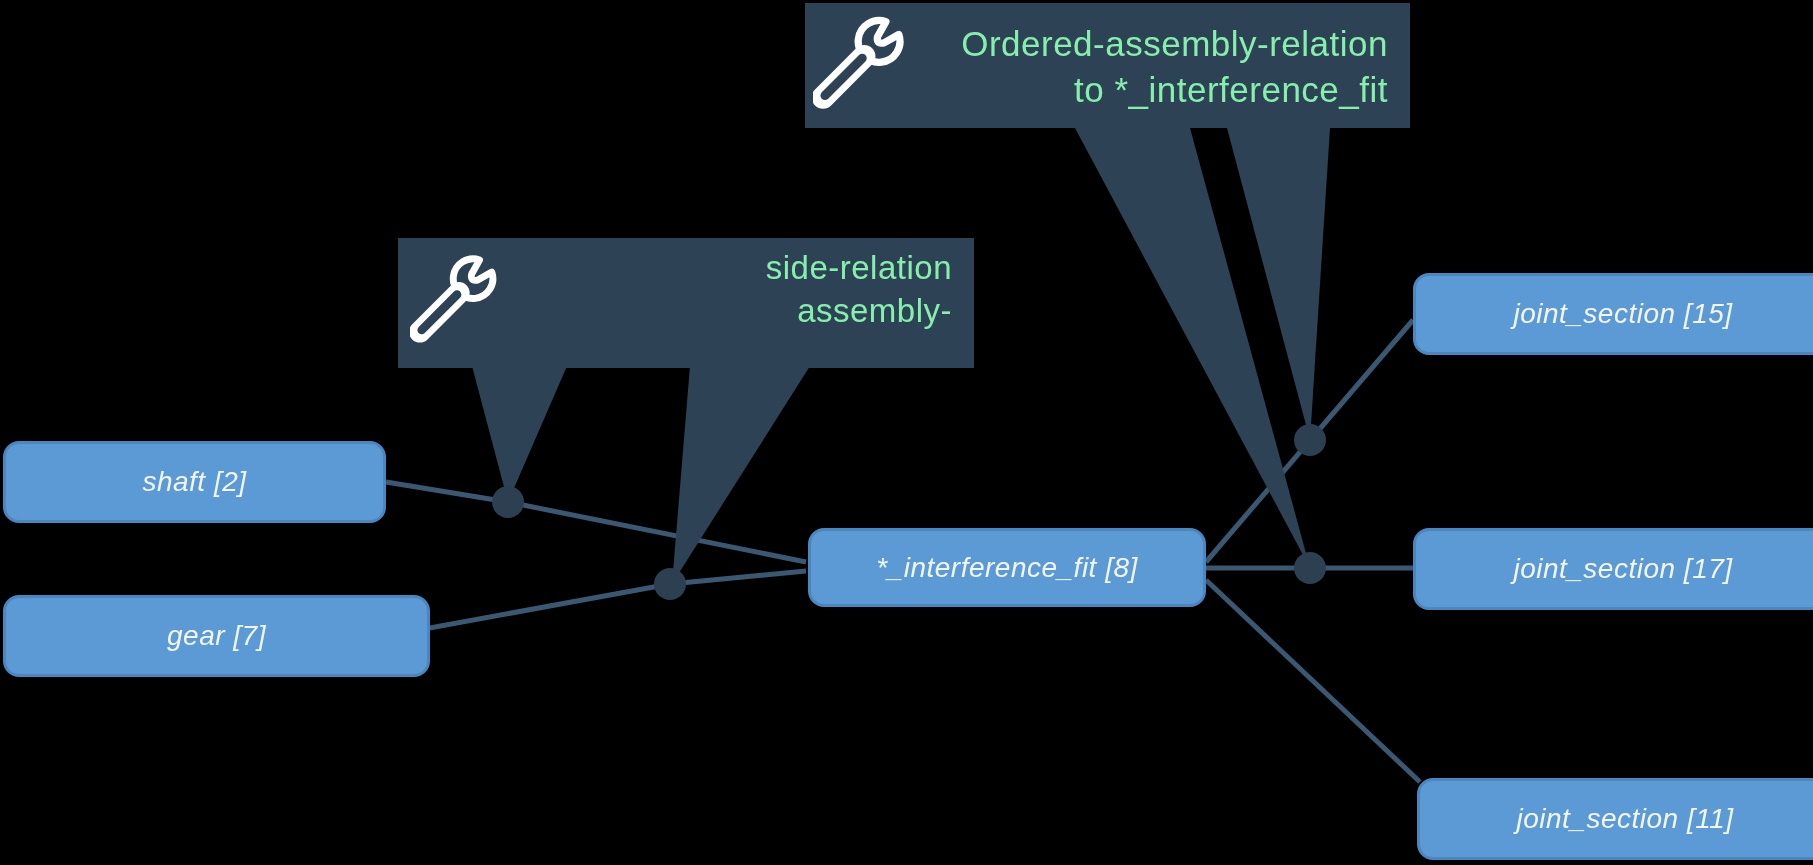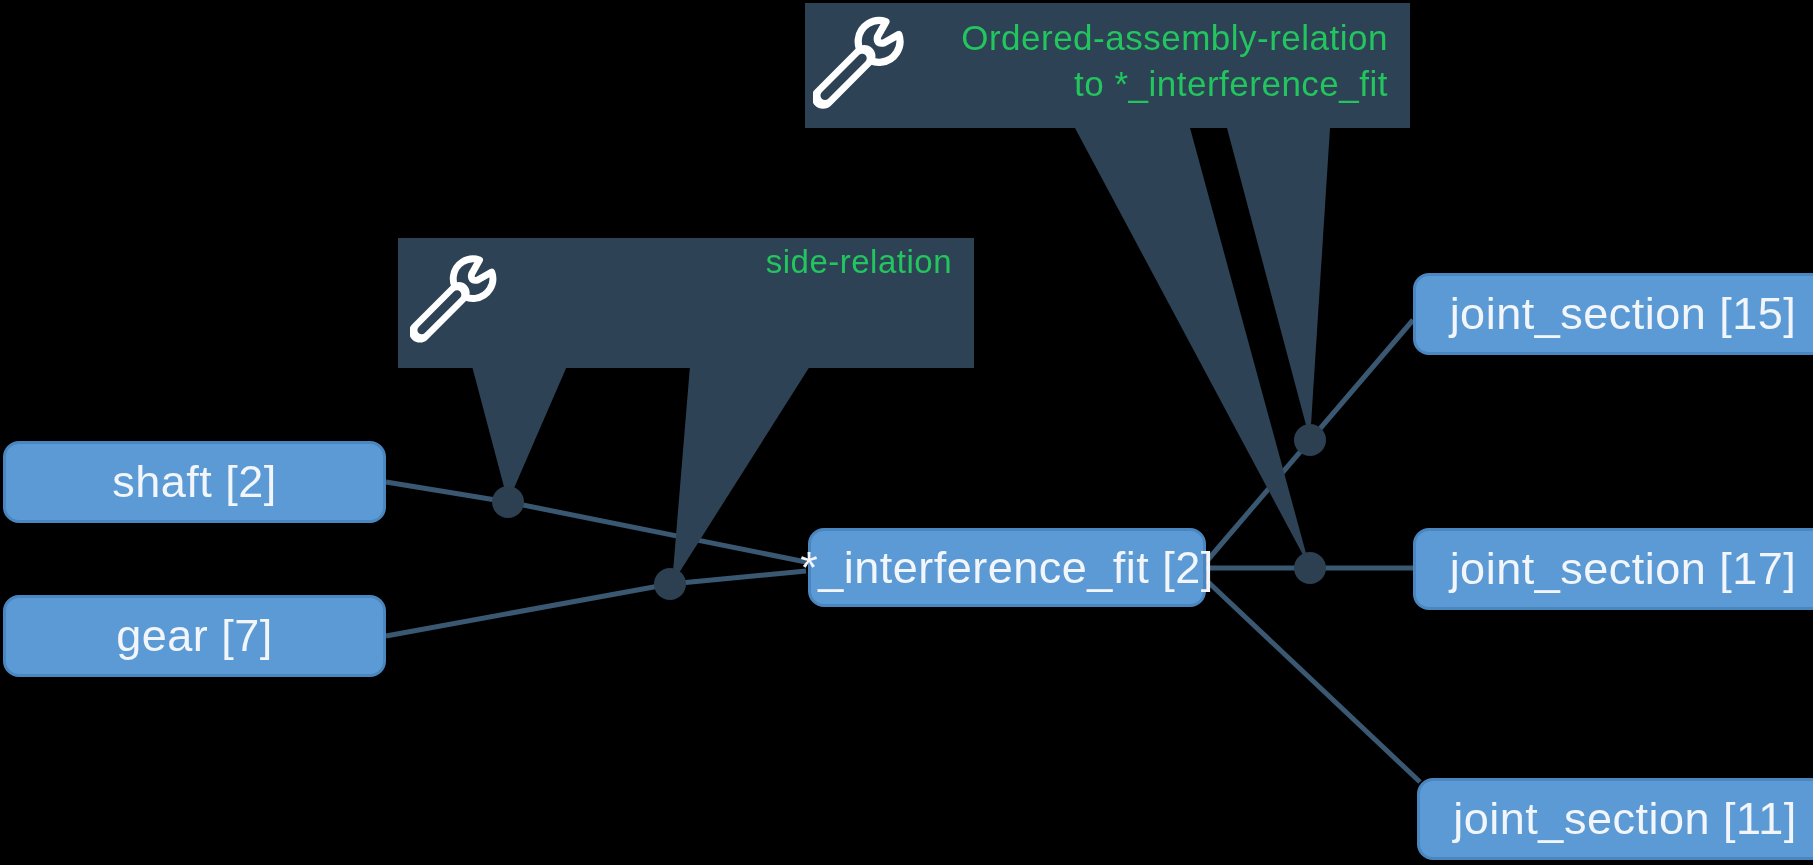--- a/index.html
+++ b/index.html
@@ -7,28 +7,28 @@
     position:relative;width:1813px;height:865px;background:#000;
     overflow:hidden;font-family:"Liberation Sans",sans-serif;
   }
   #edges{position:absolute;left:0;top:0;width:1813px;height:865px;}
   .node{
     position:absolute;display:flex;align-items:center;justify-content:center;
     background:#5b9ad4;border:3px solid #4a87c0;border-radius:16px;
     box-sizing:border-box;cursor:pointer;
   }
   .node-label{
-    color:#f2f6fa;font-size:45px;letter-spacing:.5px;white-space:nowrap;
+    color:#f2f6fa;font-size:28px;letter-spacing:.5px;white-space:nowrap;font-style:italic;
   }
   .callout{
     position:absolute;background:#2d4355;box-sizing:border-box;
   }
   .callout-text{
-    position:absolute;right:22px;text-align:right;color:#22c55e;
-    letter-spacing:.5px;white-space:nowrap;
+    position:absolute;right:22px;text-align:right;color:#86efac;
+    letter-spacing:.5px;white-space:nowrap;margin-top:6px;
   }
   .callout-side .callout-text{top:2px;font-size:33px;line-height:43px;}
   .callout-ordered .callout-text{top:12px;font-size:35px;line-height:46px;}
   .wrench{position:absolute;}
 </style>
 </head>
 <body>
 
 <div id="canvas">
 
@@ -69,33 +69,34 @@
   <div class="callout callout-side" style="left:398px;top:238px;width:576px;height:130px">
     <svg class="wrench" style="left:12px;top:8px" width="88" height="112" viewBox="0 0 100 130">
       <g transform="rotate(45 50 60)">
         <path d="M40,8 L45,26 Q50,34 55,26 L60,8 A23,23 0 1 1 40,8 Z" fill="none" stroke="#ffffff" stroke-width="8" stroke-linejoin="round"></path>
         <line x1="50" y1="52" x2="50" y2="116" stroke="#ffffff" stroke-width="25" stroke-linecap="round"></line>
         <line x1="50" y1="55" x2="50" y2="113" stroke="#2d4355" stroke-width="10" stroke-linecap="round"></line>
       </g>
     </svg>
     <div class="callout-text">
       <div>side-relation</div>
+      <div>assembly-</div>
     </div>
   </div>
 
   <div class="node" style="left:3px;top:441px;width:383px;height:82px">
     <span class="node-label">shaft [2]</span>
   </div>
 
-  <div class="node" style="left:3px;top:595px;width:383px;height:82px">
+  <div class="node" style="left:3px;top:595px;width:427px;height:82px">
     <span class="node-label">gear [7]</span>
   </div>
 
   <div class="node" style="left:808px;top:528px;width:398px;height:79px">
-    <span class="node-label">*_interference_fit [2]</span>
+    <span class="node-label">*_interference_fit [8]</span>
   </div>
 
   <div class="node" style="left:1413px;top:273px;width:420px;height:82px">
     <span class="node-label">joint_section [15]</span>
   </div>
 
   <div class="node" style="left:1413px;top:528px;width:420px;height:82px">
     <span class="node-label">joint_section [17]</span>
   </div>
 

